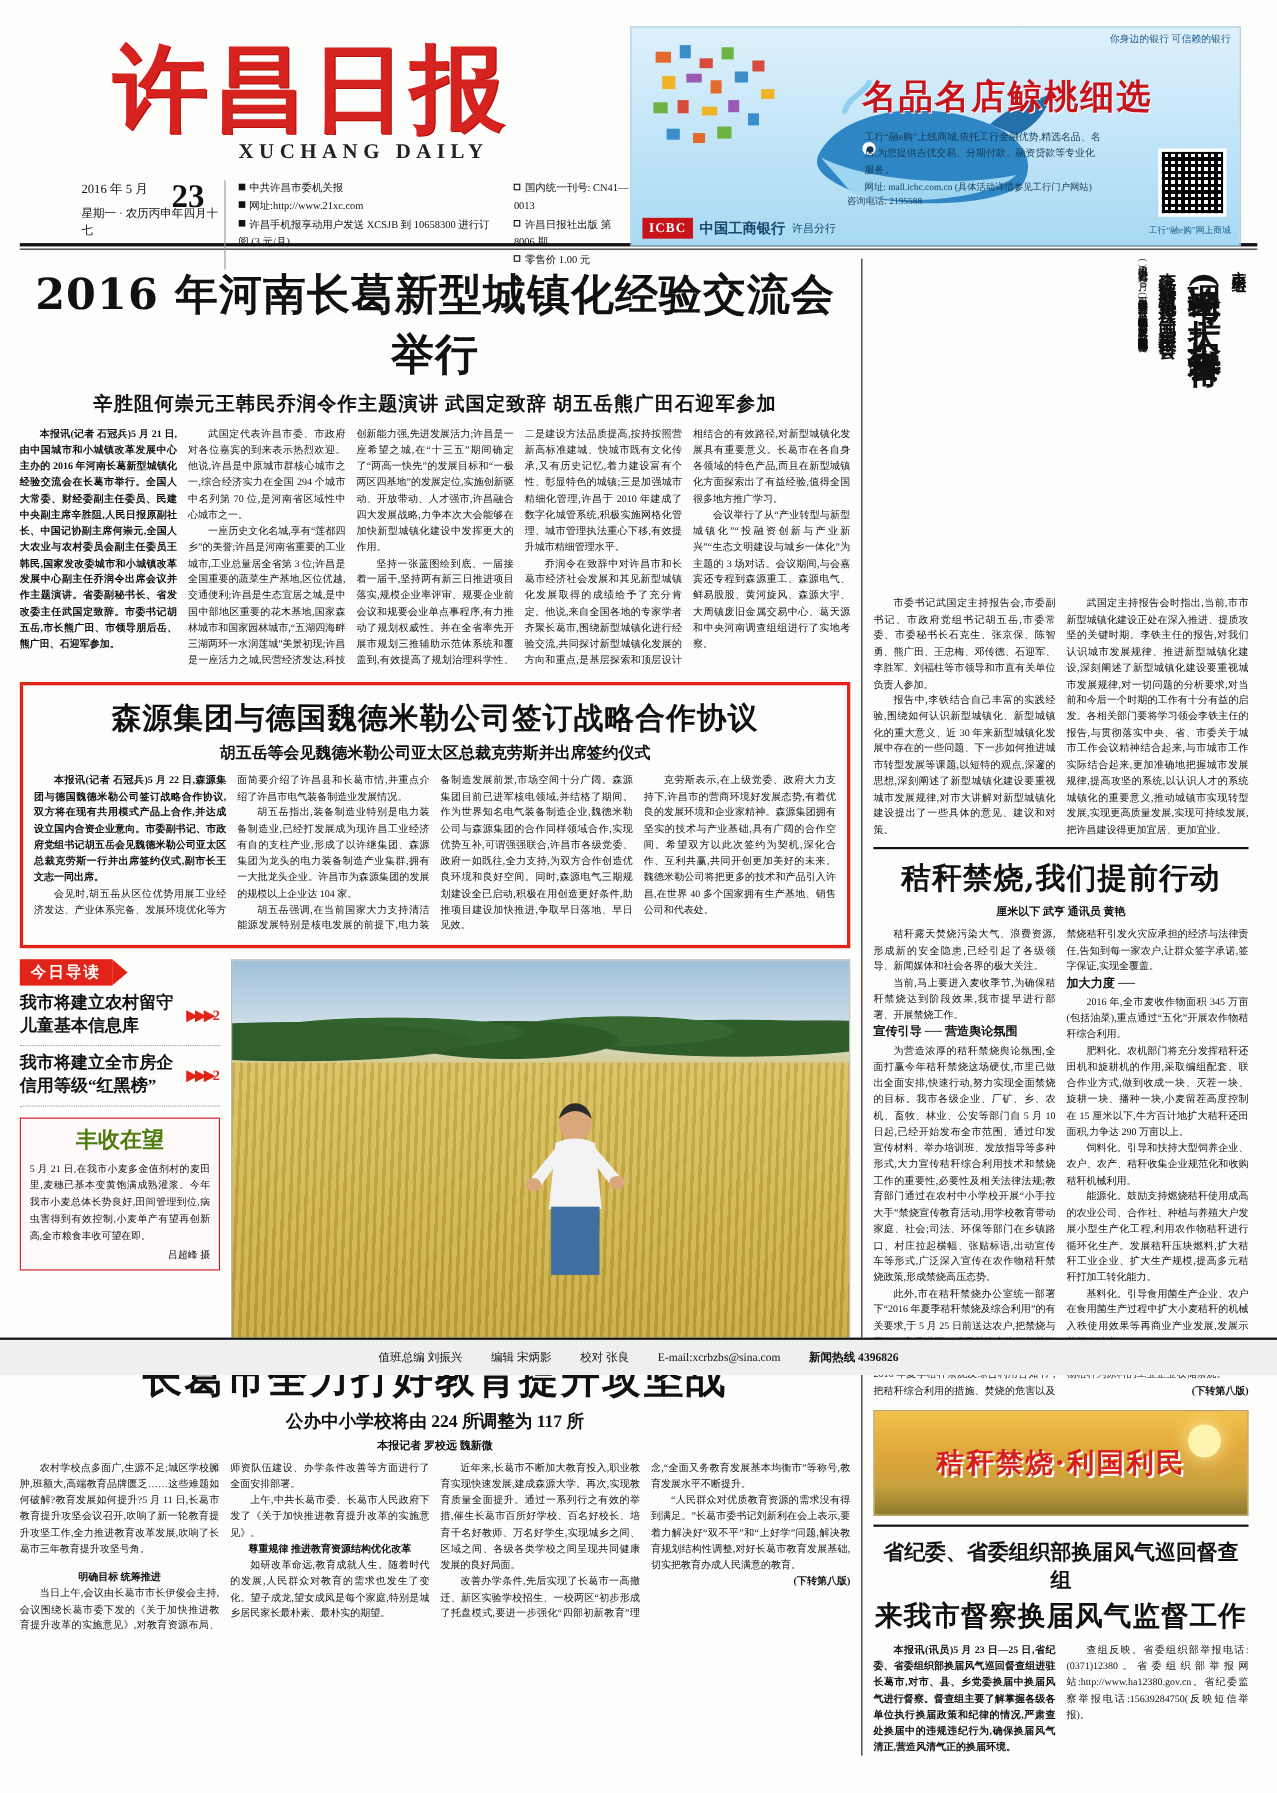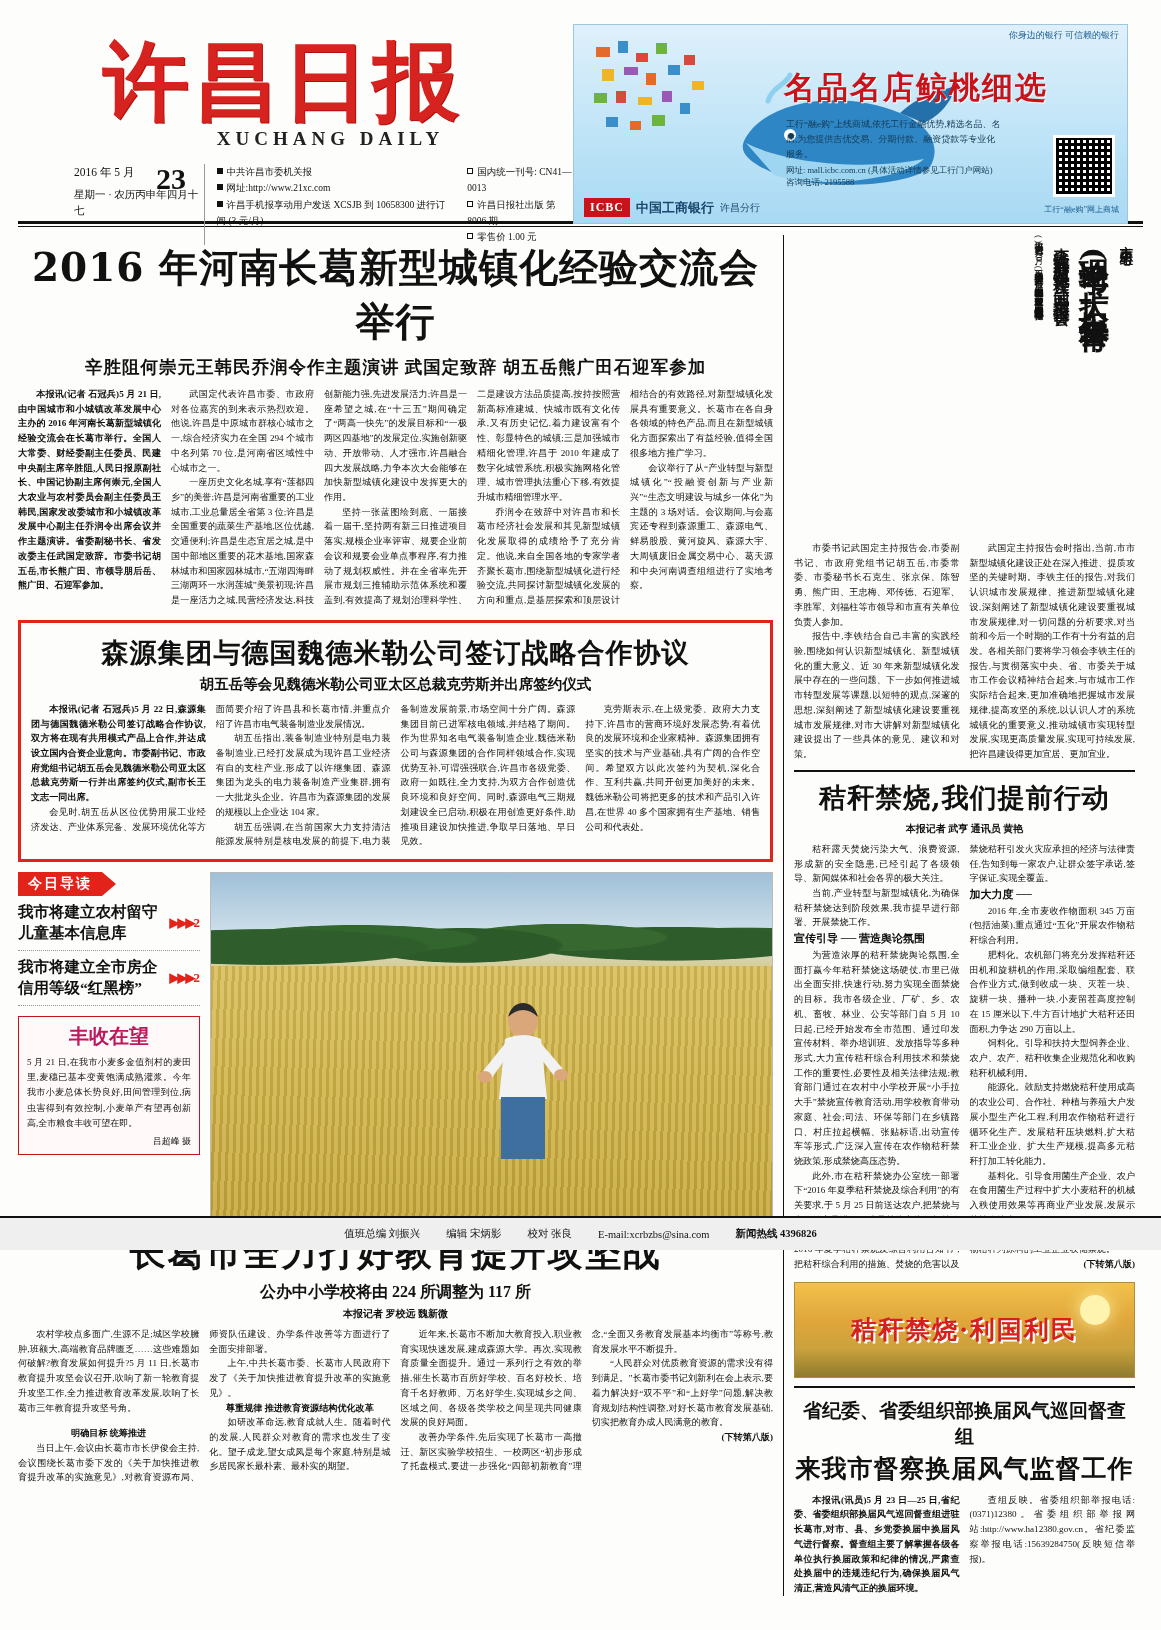--- a/index.html
+++ b/index.html
@@ -93,21 +93,21 @@
     display:inline-block; background:#e2231a; color:#fff; font-size:14px; font-weight:bold;
     padding:3px 10px; letter-spacing:2px; position:relative;
   }
   .guide-tag:after{content:"";position:absolute;right:-14px;top:0;border-left:14px solid #e2231a;border-top:12px solid transparent;border-bottom:12px solid transparent;}
   .guide-item { display:flex; align-items:center; border-bottom:1px dotted #999; padding:6px 0; }
   .guide-item .txt { font-size:15.5px; font-weight:bold; line-height:1.35; flex:1;}
   .guide-item .pg { font-size:13px; color:#e2231a; font-weight:bold; white-space:nowrap; }
   .guide-item .pg .arr { letter-spacing:-2px; }
 
   .fengshou { border:1px solid #c9131a; margin-top:10px; padding:6px 8px; background:#fff9f9;}
-  .fengshou h4 { margin:0 0 5px; font-size:20px; color:#be185d; font-weight:bold; text-align:center; font-family:"DejaVu Serif",serif;}
+  .fengshou h4 { margin:0 0 5px; font-size:20px; color:#4d7c0f; font-weight:bold; text-align:center; font-family:"DejaVu Serif",serif;}
   .fengshou p { margin:0; font-size:9px; line-height:1.7; text-align:justify;}
   .fengshou .sig { text-align:right; font-size:9px; margin-top:4px;}
 
   .photo { flex:1; height:345px; position:relative; overflow:hidden; border:1px solid #bbb;
     background:linear-gradient(180deg,#9fc0d8 0%, #cfe0ea 18%, #d9c87f 30%, #cdb85c 55%, #c0a943 80%, #b59c38 100%);}
   .photo .trees { position:absolute; top:18px; left:0; width:100%; height:80px;
     background:radial-gradient(ellipse at 10% 70%,#2f5d2b 0 22%,transparent 23%),
                radial-gradient(ellipse at 26% 60%,#33652f 0 20%,transparent 21%),
                radial-gradient(ellipse at 45% 68%,#2c5a28 0 22%,transparent 23%),
                radial-gradient(ellipse at 63% 58%,#366830 0 20%,transparent 21%),
@@ -218,21 +218,21 @@
         <path d="M20 86 C40 44, 120 34, 176 58 C206 70, 218 92, 206 112 C186 132, 96 136, 54 120 C30 110, 14 100, 20 86 Z" fill="#2f86c5"></path>
         <path d="M176 58 C200 36, 222 36, 232 30 C226 52, 212 62, 200 68 Z" fill="#2470aa"></path>
         <path d="M22 88 C60 108, 140 116, 200 104 C176 126, 92 134, 50 120 Z" fill="#9ed5f0"></path>
         <circle cx="66" cy="80" r="6" fill="#fff"></circle>
           <circle cx="67" cy="81" r="3" fill="#133a55"></circle>
         <path d="M44 46 C48 32, 62 30, 66 20" stroke="#8fd0ef" stroke-width="5" fill="none" stroke-linecap="round"></path>
       </svg>
       <div class="ad-title">名品名店鲸桃细选</div>
       <div class="ad-body">工行“融e购”上线商城,依托工行金融优势,精选名品、名店,为您提供吉优交易、分期付款、融资贷款等专业化服务。</div>
       <div style="position:absolute;left:212px;top:140px;font-size:8.5px;color:#133a55;">网址: mall.icbc.com.cn (具体活动详情参见工行门户网站)</div>
-      <div style="position:absolute;left:212px;top:152px;font-size:8.5px;color:#133a55;">咨询电话: 2195588</div>
+      <div style="position:absolute;left:196px;top:152px;font-size:8.5px;color:#133a55;">咨询电话: 2195588</div>
       <div class="ad-foot">
         <span class="icbc-badge">ICBC</span>
         <span style="font-weight:bold;font-size:13px;">中国工商银行</span>
         <span style="font-size:10px;">许昌分行</span>
       </div>
       <div class="qr"></div>
       <div class="qr-cap">工行“融e购”网上商城</div>
     </div>
   </div>
 
@@ -328,24 +328,24 @@
       </div>
       <div class="cols-2 rbody">
         <p class="p">市委书记武国定主持报告会,市委副书记、市政府党组书记胡五岳,市委常委、市委秘书长石克生、张京保、陈智勇、熊广田、王忠梅、邓传德、石迎军、李胜军、刘福柱等市领导和市直有关单位负责人参加。</p>
         <p class="p">报告中,李铁结合自己丰富的实践经验,围绕如何认识新型城镇化、新型城镇化的重大意义、近 30 年来新型城镇化发展中存在的一些问题、下一步如何推进城市转型发展等课题,以短特的观点,深邃的思想,深刻阐述了新型城镇化建设要重视城市发展规律,对市大讲解对新型城镇化建设提出了一些具体的意见、建议和对策。</p>
         <p class="p">武国定主持报告会时指出,当前,市市新型城镇化建设正处在深入推进、提质攻坚的关键时期。李铁主任的报告,对我们认识城市发展规律、推进新型城镇化建设,深刻阐述了新型城镇化建设要重视城市发展规律,对一切问题的分析要求,对当前和今后一个时期的工作有十分有益的启发。各相关部门要将学习领会李铁主任的报告,与贯彻落实中央、省、市委关于城市工作会议精神结合起来,与市城市工作实际结合起来,更加准确地把握城市发展规律,提高攻坚的系统,以认识人才的系统城镇化的重要意义,推动城镇市实现转型发展,实现更高质量发展,实现可持续发展,把许昌建设得更加宜居、更加宜业。</p>
       </div>
 
       <div class="rule-r"></div>
 
       <h2 class="jg-title">秸秆禁烧,我们提前行动</h2>
-      <div class="jg-by">本报记者 武亨  通讯员 黄艳</div>
+      <div class="jg-by">厘米以下 武亨  通讯员 黄艳</div>
       <div class="cols-2 rbody">
         <p class="p">秸秆露天焚烧污染大气、浪费资源,形成新的安全隐患,已经引起了各级领导、新闻媒体和社会各界的极大关注。</p>
-        <p class="p">当前,产业转型与新型城镇化,为确保秸秆禁烧达到阶段效果,我市提早进行部署、开展禁烧工作。</p>
+        <p class="p">当前,马上要进入麦收季节,为确保秸秆禁烧达到阶段效果,我市提早进行部署、开展禁烧工作。</p>
         <p class="p sec-h" style="text-indent:0;">宣传引导 ── 营造舆论氛围</p>
         <p class="p">为营造浓厚的秸秆禁烧舆论氛围,全面打赢今年秸秆禁烧这场硬仗,市里已做出全面安排,快速行动,努力实现全面禁烧的目标。我市各级企业、厂矿、乡、农机、畜牧、林业、公安等部门自 5 月 10 日起,已经开始发布全市范围、通过印发宣传材料、举办培训班、发放指导等多种形式,大力宣传秸秆综合利用技术和禁烧工作的重要性,必要性及相关法律法规;教育部门通过在农村中小学校开展“小手拉大手”禁烧宣传教育活动,用学校教育带动家庭、社会;司法、环保等部门在乡镇路口、村庄拉起横幅、张贴标语,出动宣传车等形式,广泛深入宣传在农作物秸秆禁烧政策,形成禁烧高压态势。</p>
         <p class="p">此外,市在秸秆禁烧办公室统一部署下“2016 年夏季秸秆禁烧及综合利用”的有关要求,于 5 月 25 日前送达农户,把禁烧与责任签字承诺同、或是禁烧市执行相关政策,由各县(市、区)禁烧办统一部署制定2016 年夏季秸秆禁烧及综合利用告知书”,把秸秆综合利用的措施、焚烧的危害以及禁烧秸秆引发火灾应承担的经济与法律责任,告知到每一家农户,让群众签字承诺,签字保证,实现全覆盖。</p>
         <p class="p sec-h" style="text-indent:0;">加大力度 ── </p>
         <p class="p">2016 年,全市麦收作物面积 345 万亩(包括油菜),重点通过“五化”开展农作物秸秆综合利用。</p>
         <p class="p">肥料化。农机部门将充分发挥秸秆还田机和旋耕机的作用,采取编组配套、联合作业方式,做到收成一块、灭茬一块、旋耕一块、播种一块,小麦留茬高度控制在 15 厘米以下,牛方百计地扩大秸秆还田面积,力争达 290 万亩以上。</p>
         <p class="p">饲料化。引导和扶持大型饲养企业、农户、农产、秸秆收集企业规范化和收购秸秆机械利用。</p>
         <p class="p">能源化。鼓励支持燃烧秸秆使用成高的农业公司、合作社、种植与养殖大户发展小型生产化工程,利用农作物秸秆进行循环化生产。发展秸秆压块燃料,扩大秸秆工业企业、扩大生产规模,提高多元秸秆打加工转化能力。</p>
         <p class="p">基料化。引导食用菌生产企业、农户在食用菌生产过程中扩大小麦秸秆的机械入秩使用效果等再商业产业发展,发展示范等农技术。</p>
         <p class="p">碳化。支持板材加工,造纸等以农作物秸秆为原料的工业企业收储禁烧。</p>

